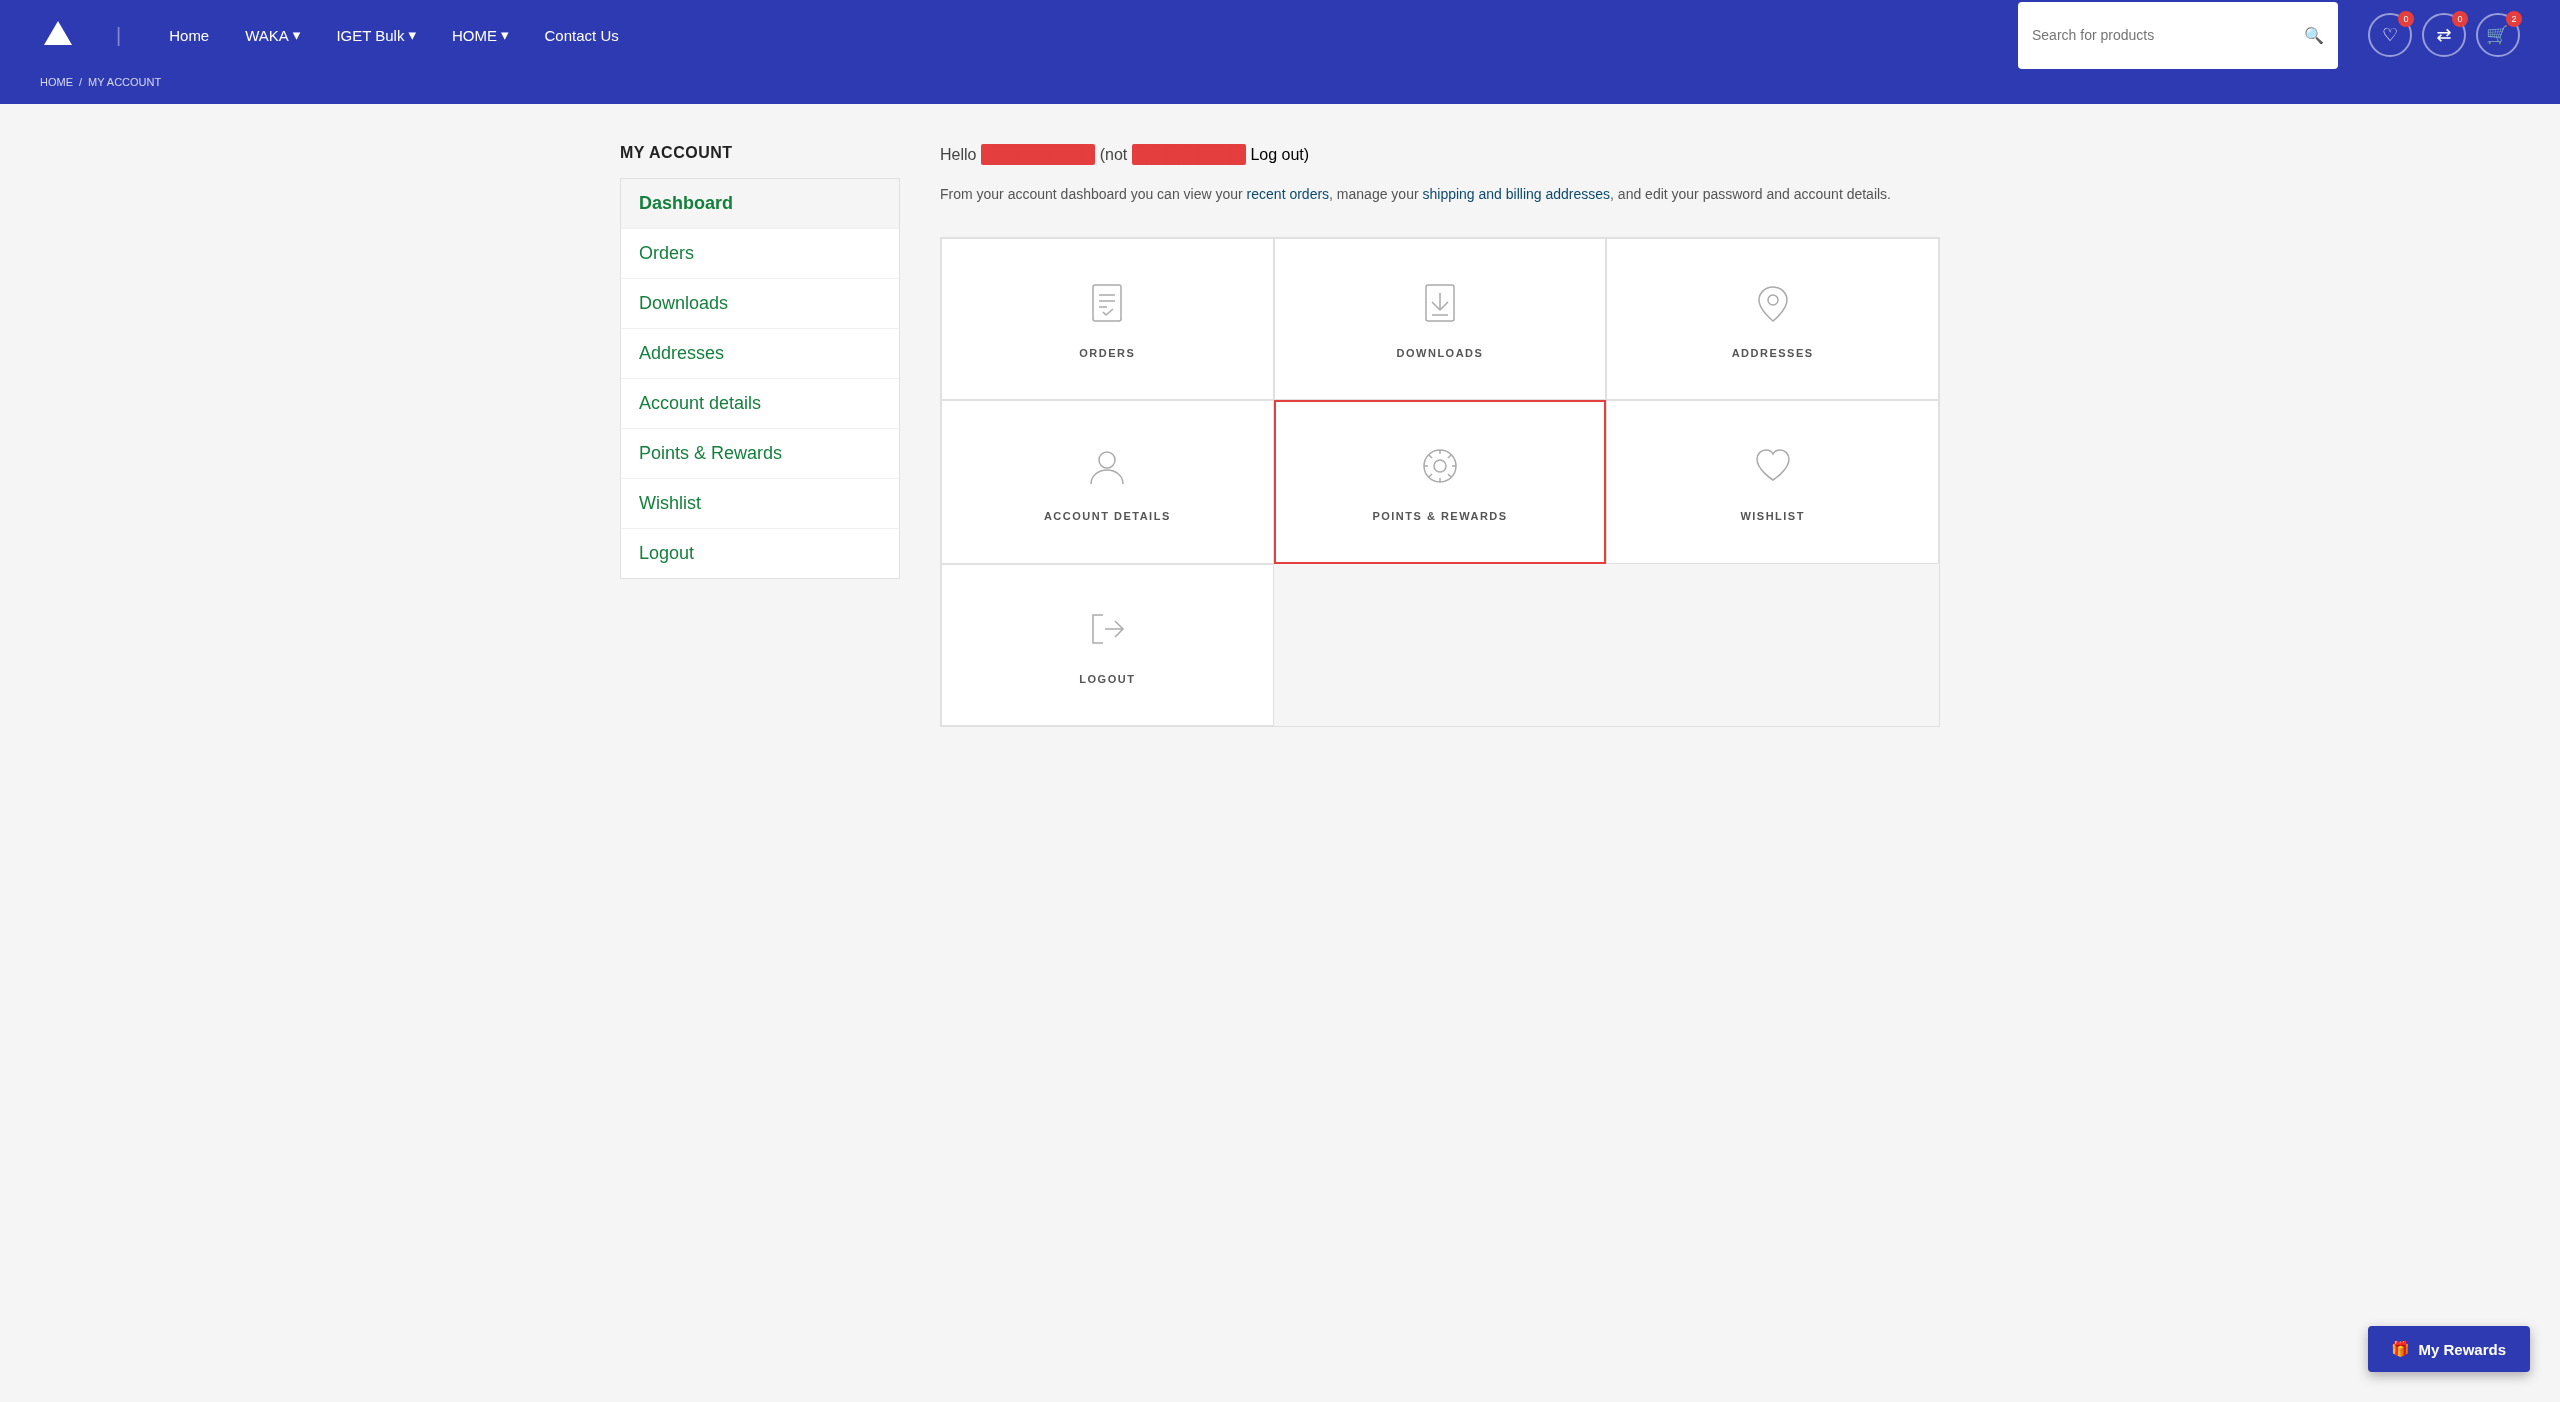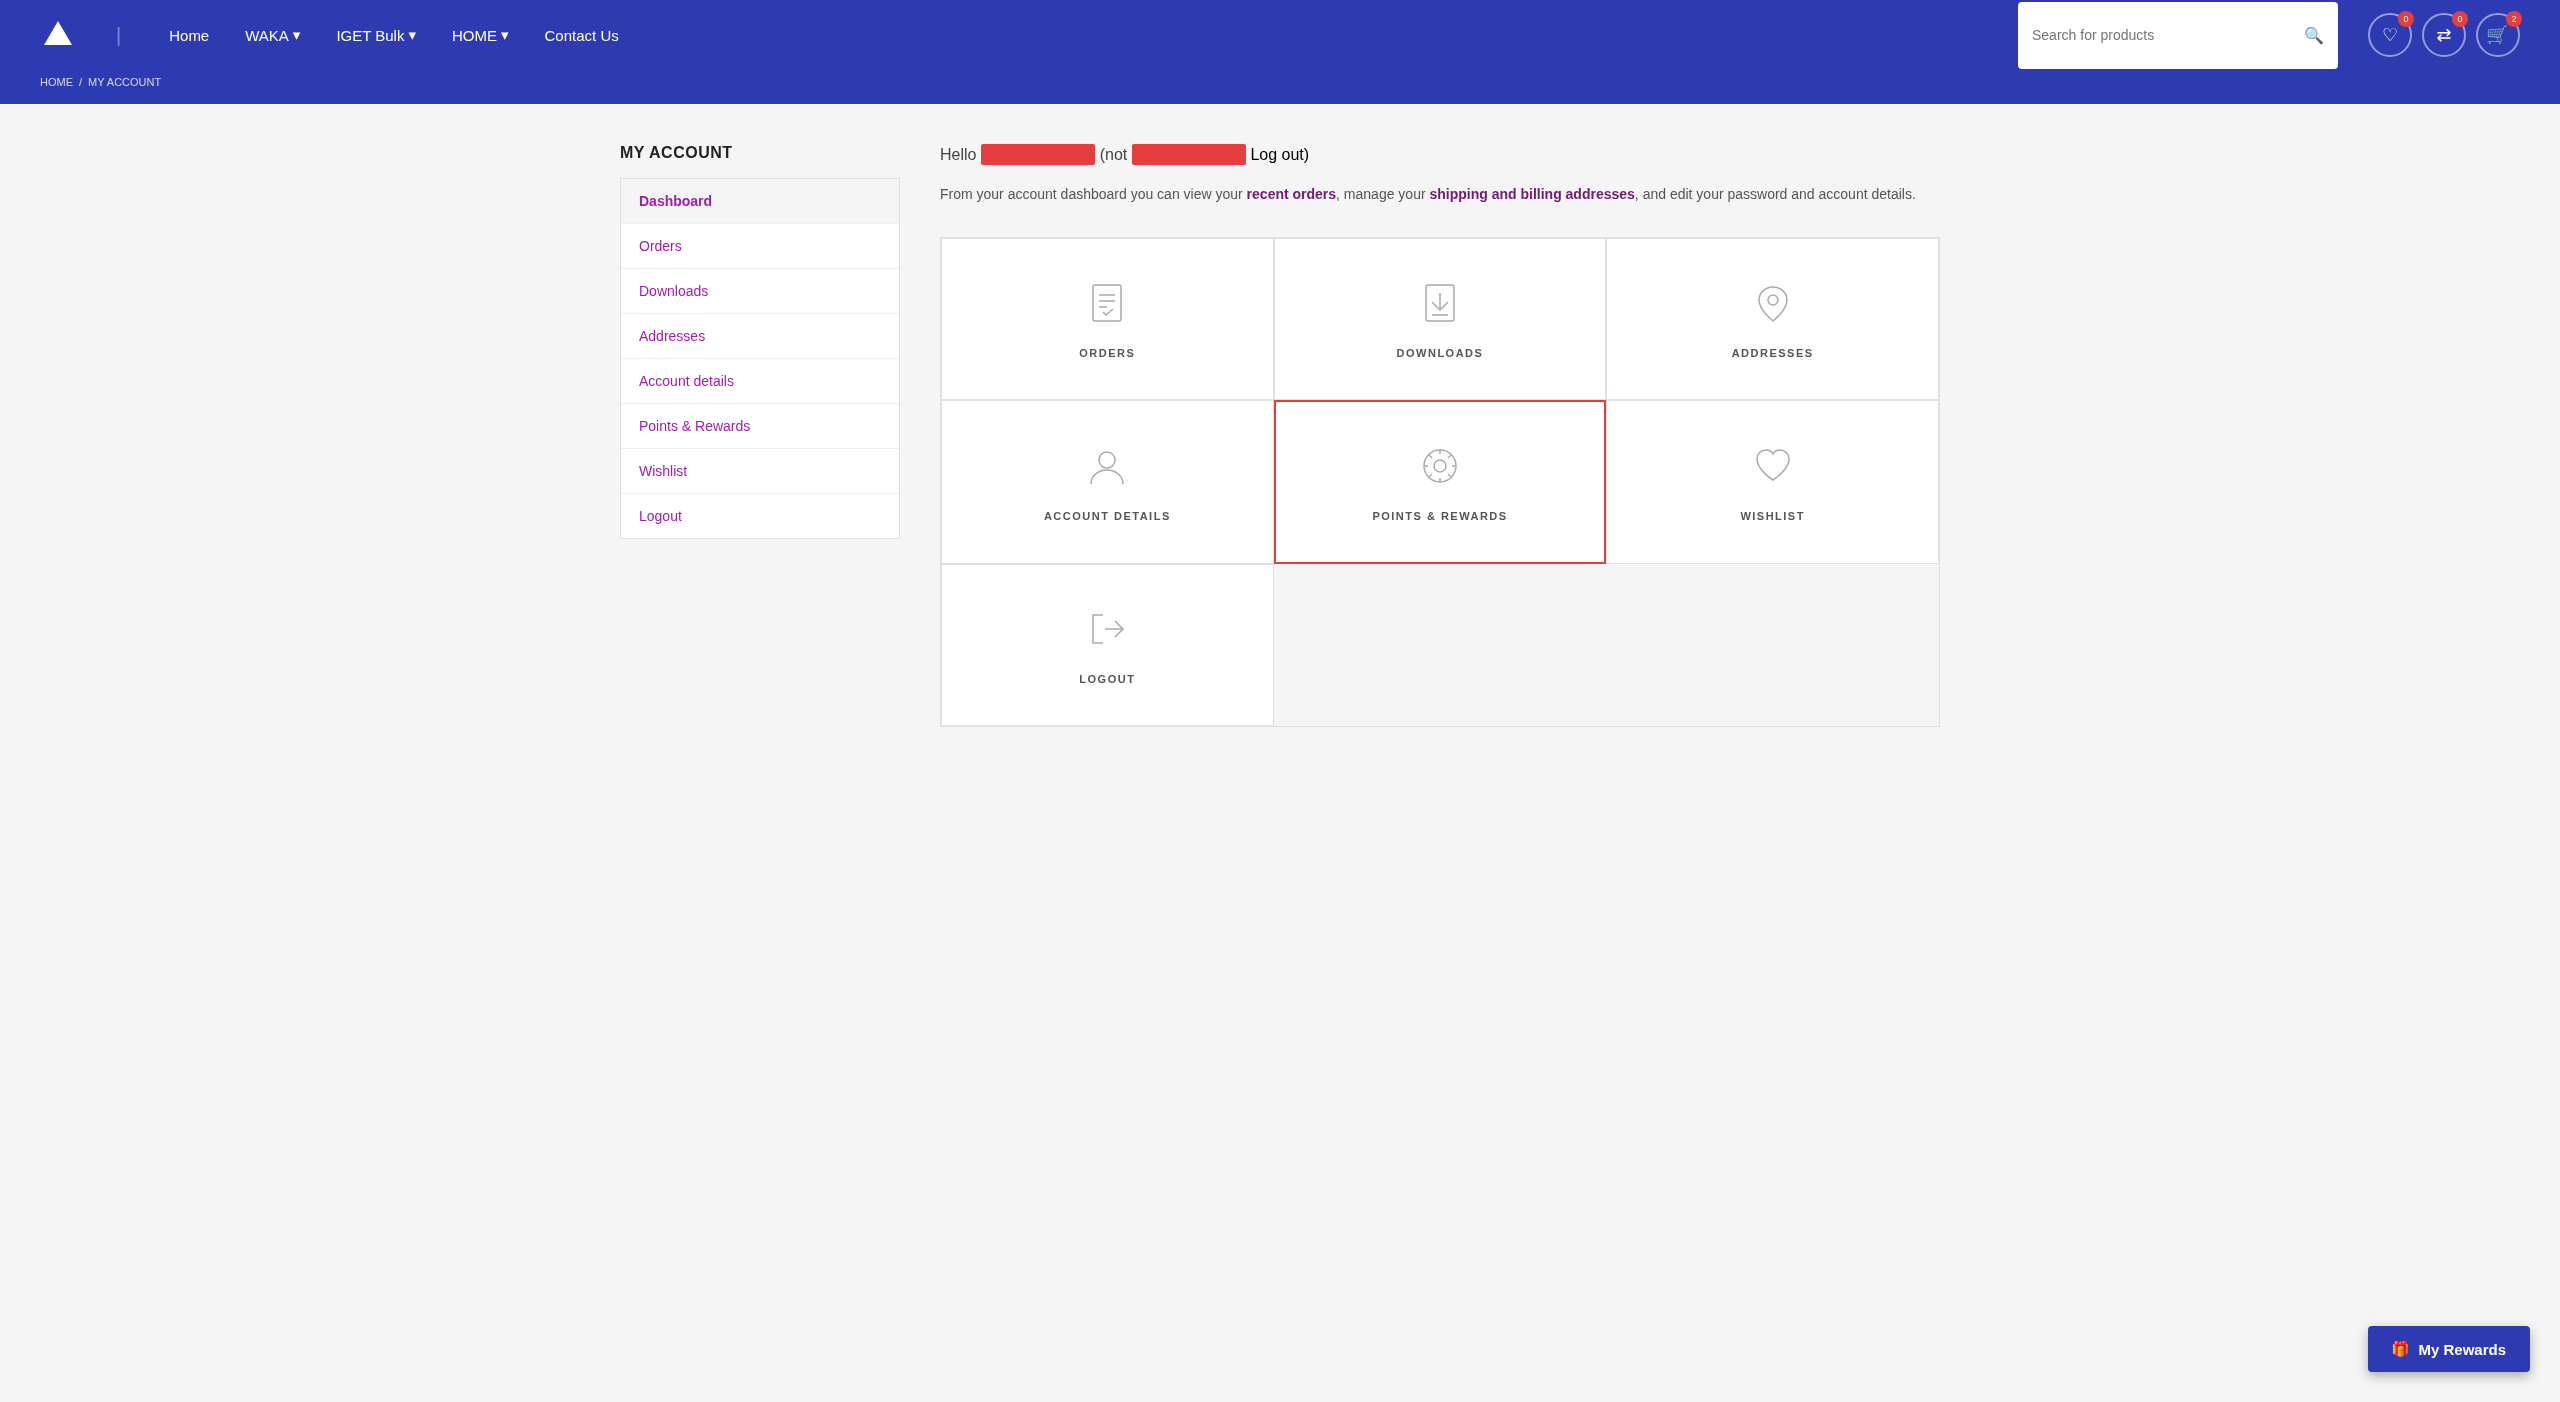--- a/index.html
+++ b/index.html
@@ -128,22 +128,22 @@
       margin-bottom: 16px;
       color: #222;
       letter-spacing: 0.5px;
     }
     .sidebar-menu {
       border: 1px solid #e0e0e0;
       background: white;
     }
     .sidebar-menu-item {
       padding: 14px 18px;
-      font-size: 14px;
-      color: #a21caf;
+      font-size: 18px;
+      color: #15803d;
       cursor: pointer;
       border-bottom: 1px solid #f0f0f0;
       display: block;
     }
     .sidebar-menu-item:last-child { border-bottom: none; }
     .sidebar-menu-item.active {
       background: #f5f5f5;
       font-weight: 600;
     }
 
@@ -165,21 +165,21 @@
       font-size: 15px;
       text-decoration: line-through;
       text-decoration-color: #e53e3e;
     }
     .description-text {
       font-size: 14px;
       color: #555;
       line-height: 1.7;
       margin-bottom: 30px;
     }
-    .description-text strong { color: #701a75; font-weight: bold; }
+    .description-text strong { color: #0c4a6e; font-weight: normal; }
 
     
     .cards-grid {
       display: grid;
       grid-template-columns: repeat(3, 1fr);
       gap: 0;
       border: 1px solid #e0e0e0;
     }
     .card {
       border: 1px solid #e0e0e0;

